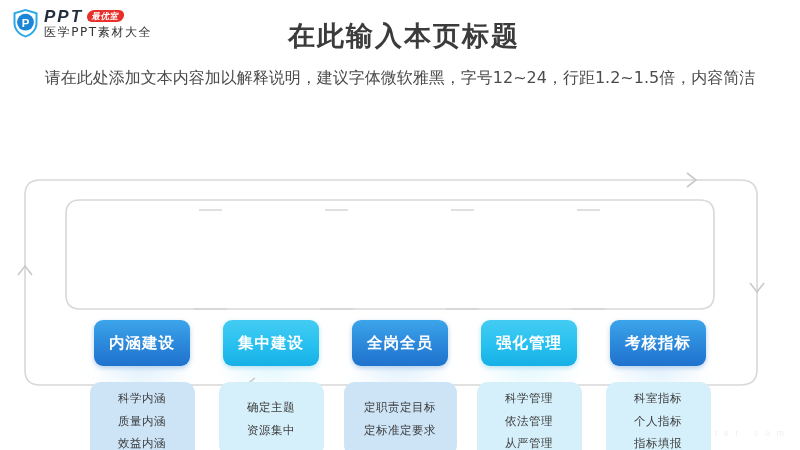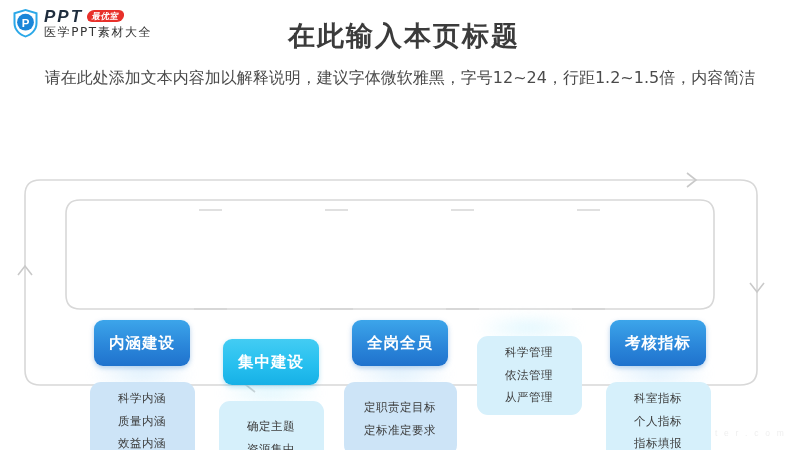--- a/index.html
+++ b/index.html
@@ -62,21 +62,20 @@
     font-family:"DejaVu Sans",sans-serif;
     position:relative; z-index:4;
   }
   .pill.dark {
     background:linear-gradient(180deg,#3ca5ea 0%,#2b87da 55%,#1f72cd 100%);
     box-shadow:0 2px 5px rgba(40,120,200,.35);
   }
   .pill.light {
     background:linear-gradient(180deg,#43ccf3 0%,#27c0ef 55%,#16b0e6 100%);
     box-shadow:0 2px 5px rgba(40,170,220,.32);
-    margin-top:19px;
   }
 
   .glow {
     width:104px; height:28px; margin-top:-6px;
     border-radius:50%;
     filter:blur(6px);
     opacity:.55;
   }
   .glow.dark  { background:radial-gradient(ellipse at center,#bfe2fb 0%,rgba(220,240,253,0) 72%); }
   .glow.light { background:radial-gradient(ellipse at center,#c6f0fd 0%,rgba(223,246,254,0) 72%); }
@@ -179,20 +178,21 @@
     <div class="col">
       <div class="pill dark">全岗全员</div>
       <div class="glow dark"></div>
       <div class="card a wide" style="padding:20px 2px;">
         <div class="line">定职责定目标</div>
         <div class="line">定标准定要求</div>
       </div>
     </div>
 
     <div class="col">
+      <div class="pill light">强化管理</div>
       <div class="glow light"></div>
       <div class="card b">
         <div class="line">科学管理</div>
         <div class="line">依法管理</div>
         <div class="line">从严管理</div>
       </div>
     </div>
 
     <div class="col">
       <div class="pill dark">考核指标</div>

